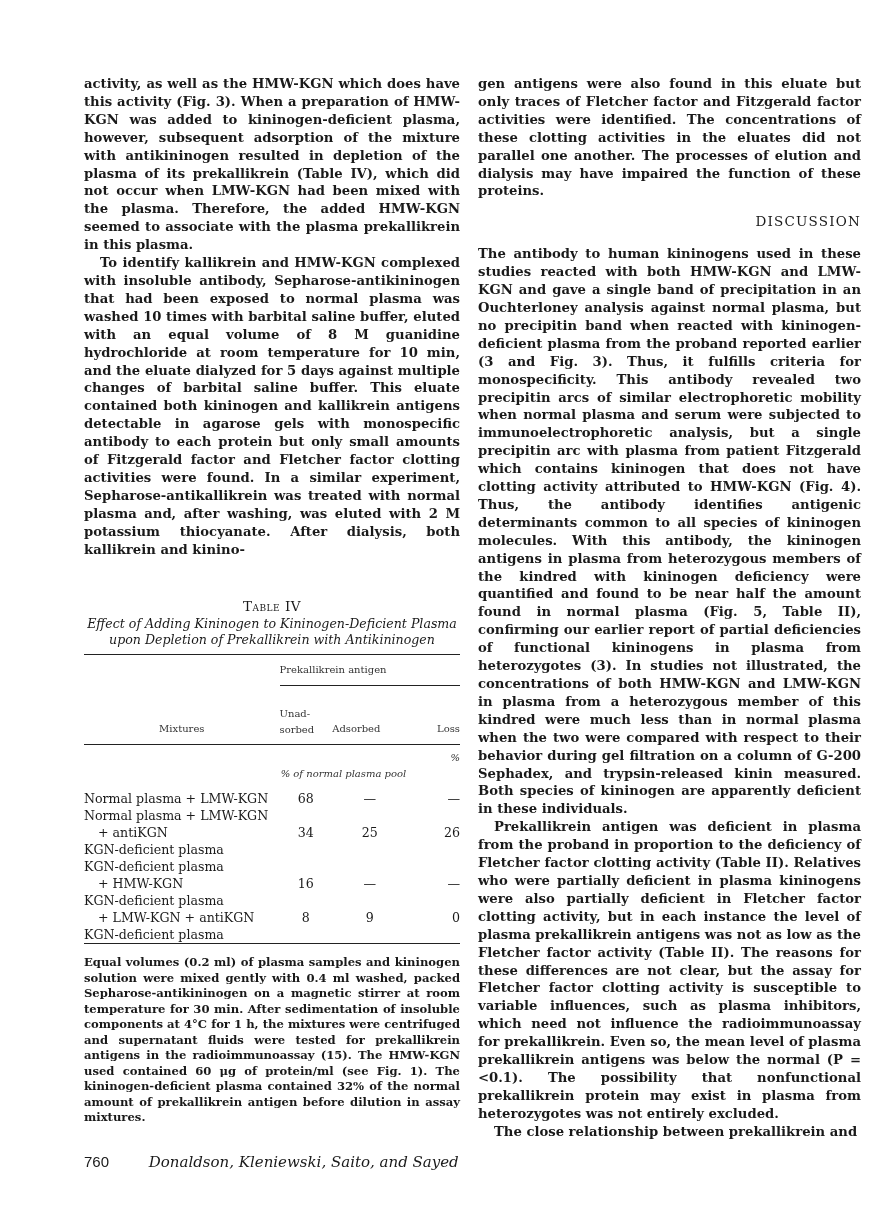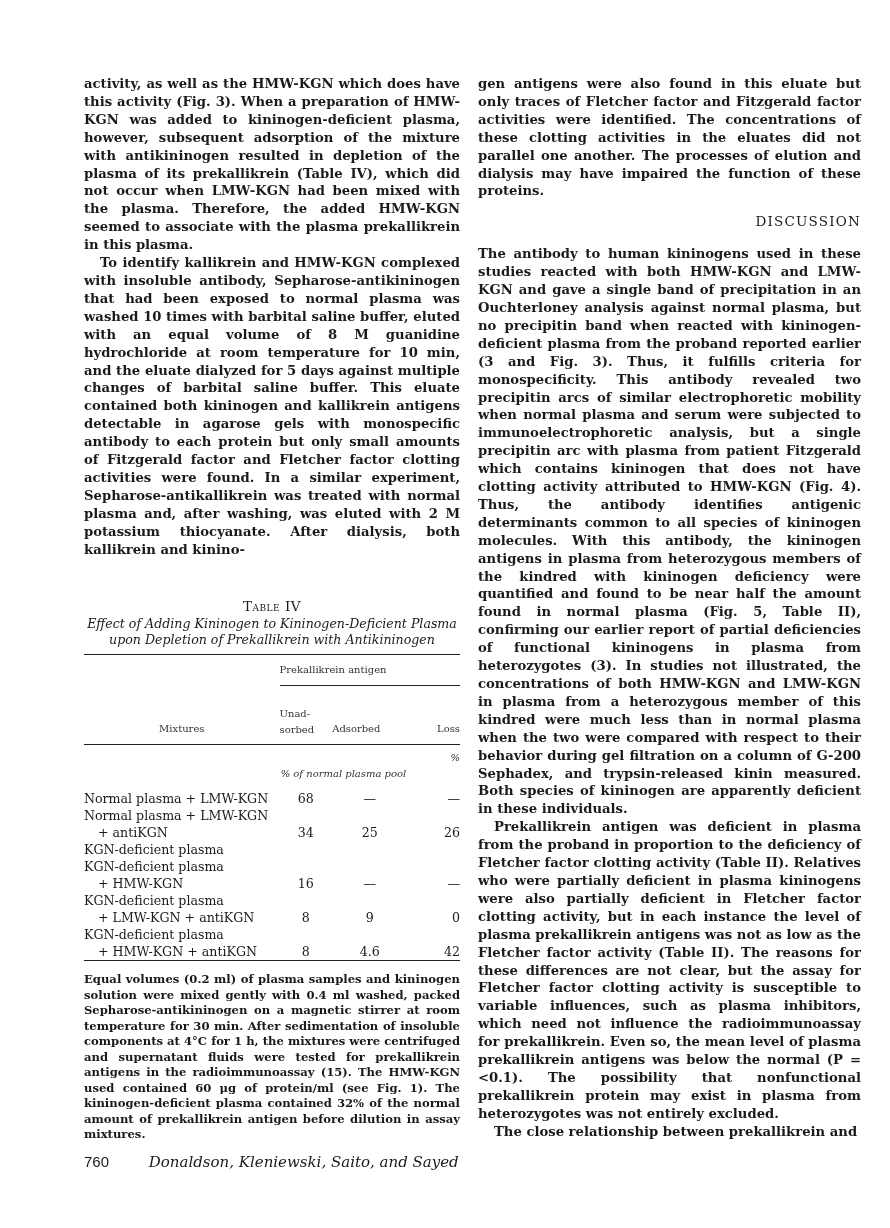--- a/index.html
+++ b/index.html
@@ -85,26 +85,20 @@
         </tr>
         <tr>
           <td style="padding-left:14px;margin-top:31px;">+ LMW-KGN + antiKGN</td>
           <td class="num">8</td>
           <td class="num">9</td>
           <td class="num" style="text-align:right;">0</td>
         </tr>
         <tr>
           <td colspan="4">KGN-deficient plasma</td>
         </tr>
-        <tr>
-          <td style="padding-left:14px;">+ HMW-KGN + antiKGN</td>
-          <td class="num">8</td>
-          <td class="num">4.6</td>
-          <td class="num" style="text-align:right;">42</td>
-        </tr>
       </tbody>
     <tbody>
         <tr class="rule-top">
           <td colspan="4" style="height:2px;"></td>
         </tr>
   </tbody>
     </table>
 
   <p class="note">Equal volumes (0.2 ml) of plasma samples and kininogen solution were mixed gently with 0.4 ml washed, packed Sepharose-antikininogen on a magnetic stirrer at room temperature for 30 min. After sedimentation of insoluble components at 4°C for 1 h, the mixtures were centrifuged and supernatant fluids were tested for prekallikrein antigens in the radioimmunoassay (15). The HMW-KGN used contained 60 μg of protein/ml (see Fig. 1). The kininogen-deficient plasma contained 32% of the normal amount of prekallikrein antigen before dilution in assay mixtures.</p>
 </div>

